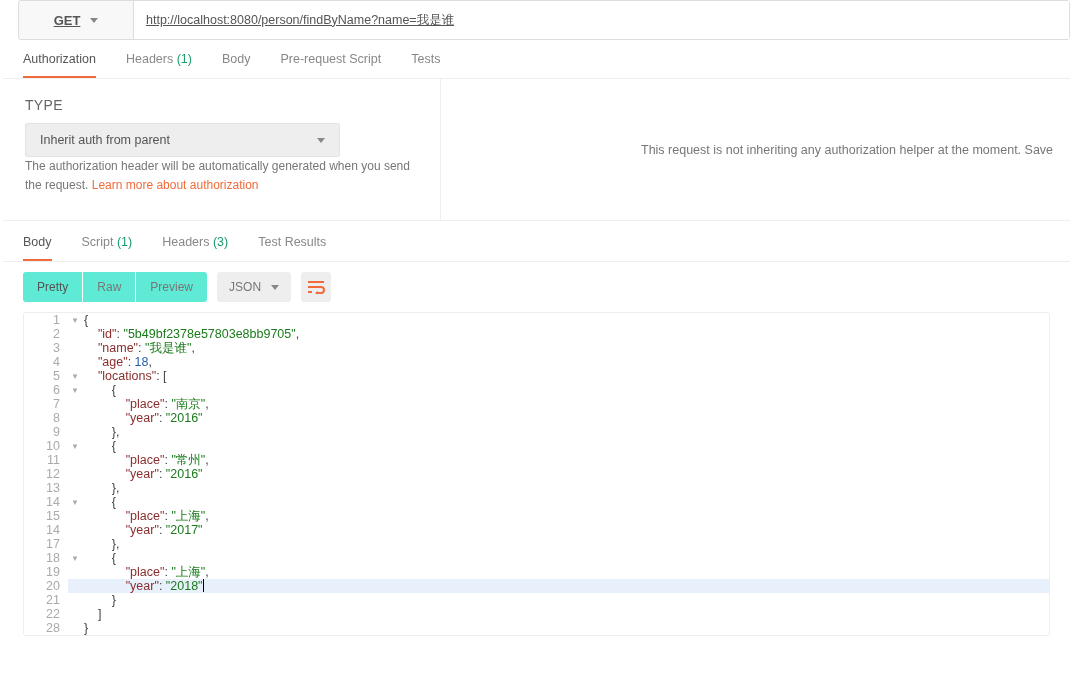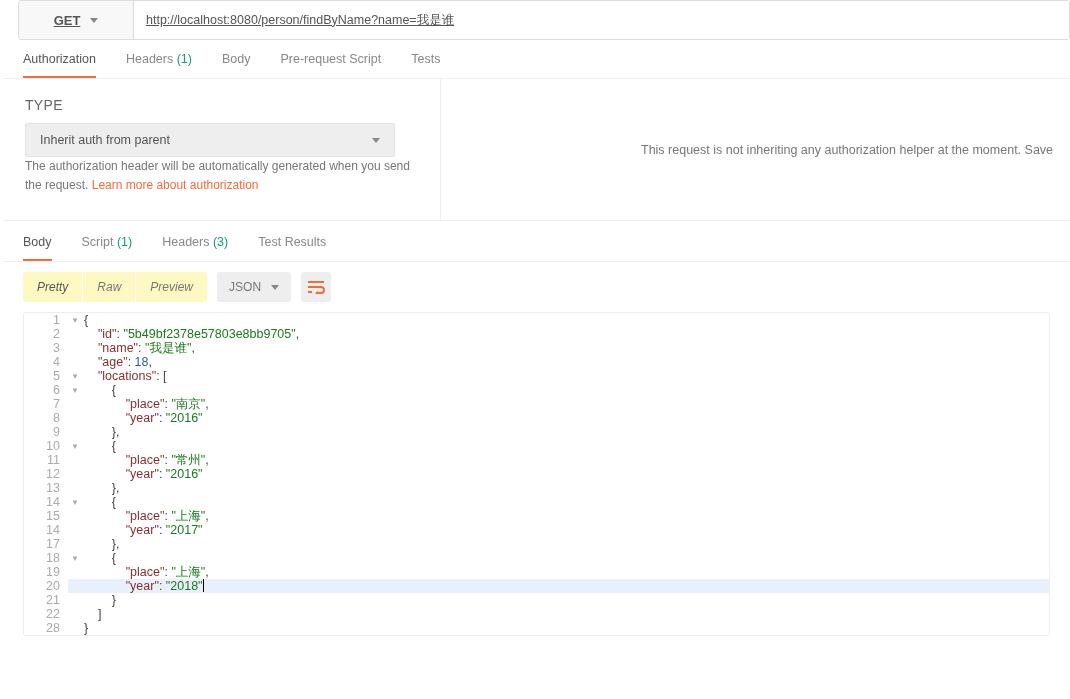--- a/index.html
+++ b/index.html
@@ -8,28 +8,28 @@
   .method{display:flex;align-items:center;justify-content:center;gap:10px;width:115px;border-right:1px solid #ddd;font-weight:600;font-size:13px;color:#555;}
   .url{flex:1;display:flex;align-items:center;padding:0 12px;background:#fff;font-size:12.5px;color:#555;}
   .caret{width:0;height:0;border-left:4px solid transparent;border-right:4px solid transparent;border-top:5px solid #888;}
   .req-tabs{display:flex;gap:30px;padding:12px 20px 0 20px;border-bottom:1px solid #eee;font-size:12.5px;}
   .req-tab{padding-bottom:10px;color:#888;cursor:pointer;}
   .req-tab.active{color:#555;border-bottom:2px solid #f26b3a;font-weight:500;}
   .badge{color:#1a9c6b;}
   .auth-pane{display:flex;border-bottom:1px solid #eee;}
   .auth-left{width:438px;padding:18px 22px 26px 22px;border-right:1px solid #eee;}
   .type-label{font-size:14px;color:#666;letter-spacing:.3px;margin-bottom:10px;}
-  .sel{height:34px;background:#eee;border:1px solid #e3e3e3;border-radius:2px;display:flex;align-items:center;justify-content:space-between;padding:0 14px;font-size:12.5px;color:#555;width:370px;}
+  .sel{height:34px;background:#eee;border:1px solid #e3e3e3;border-radius:2px;display:flex;align-items:center;justify-content:space-between;padding:0 14px;font-size:12.5px;color:#555;width:315px;}
   .auth-desc{font-size:12px;color:#777;line-height:1.55;max-width:395px;}
   .auth-desc a{color:#f26b3a;text-decoration:none;}
   .auth-right{flex:1;display:flex;align-items:center;padding:0 16px 0 200px;font-size:12.5px;color:#777;}
   .resp-tabs{display:flex;gap:30px;padding:14px 20px 0 20px;border-bottom:1px solid #eee;font-size:12.5px;}
   .tool-row{display:flex;gap:10px;padding:10px 20px 6px 20px;align-items:center;}
   .pill{height:30px;display:flex;align-items:center;justify-content:center;border-radius:3px;font-size:12px;color:#777;}
-  .seg{background:#fef9c3;padding:3px 14px;font-style:italic;}
+  .seg{background:#5eead4;padding:3px 14px;}
   .seg.first{border-radius:3px 0 0 3px;}
   .seg.mid{border-radius:0;}
   .seg.last{border-radius:0 3px 3px 0;}
   .seg-group{display:flex;gap:1px;}
   .json-sel{background:#eee;padding:0 12px;display:flex;align-items:center;gap:10px;}
   .wrap-btn{width:30px;background:#eee;display:flex;align-items:center;justify-content:center;}
   .code-area{border:1px solid #eee;border-radius:3px;margin:4px 20px 0 20px;font-family:Consolas,Menlo,monospace;font-size:12.5px;line-height:14px;}
   .line{display:flex;height:14px;}
   .gutter{width:44px;text-align:right;padding-right:8px;color:#aaa;user-select:none;background:#fff;}
   .fold{width:14px;color:#aaa;font-size:9px;display:flex;align-items:center;justify-content:center;}

